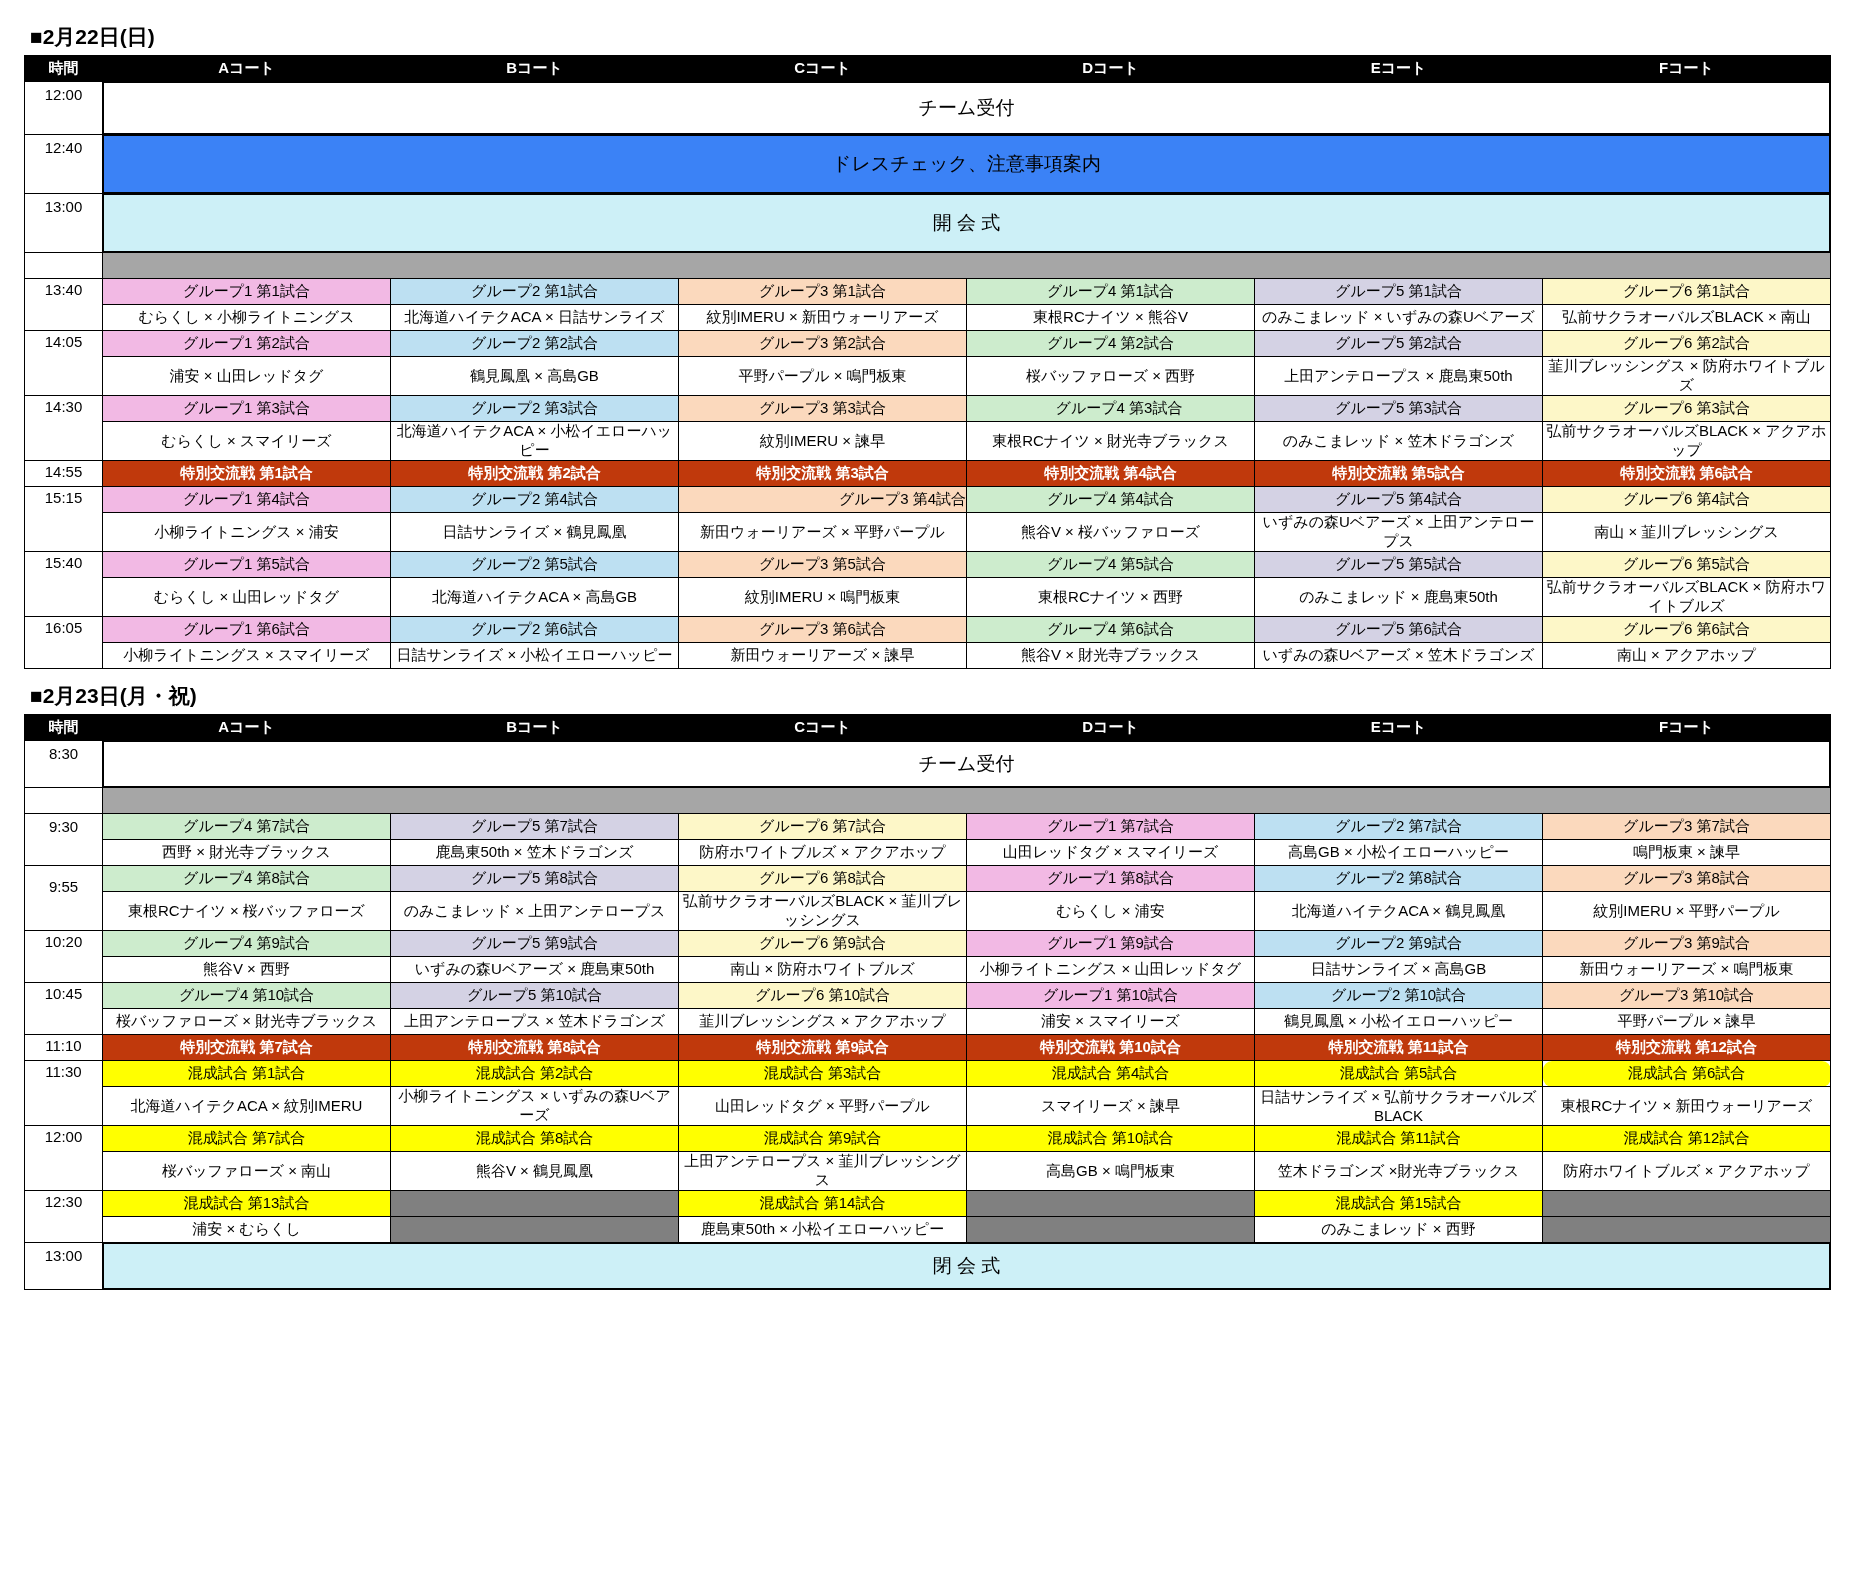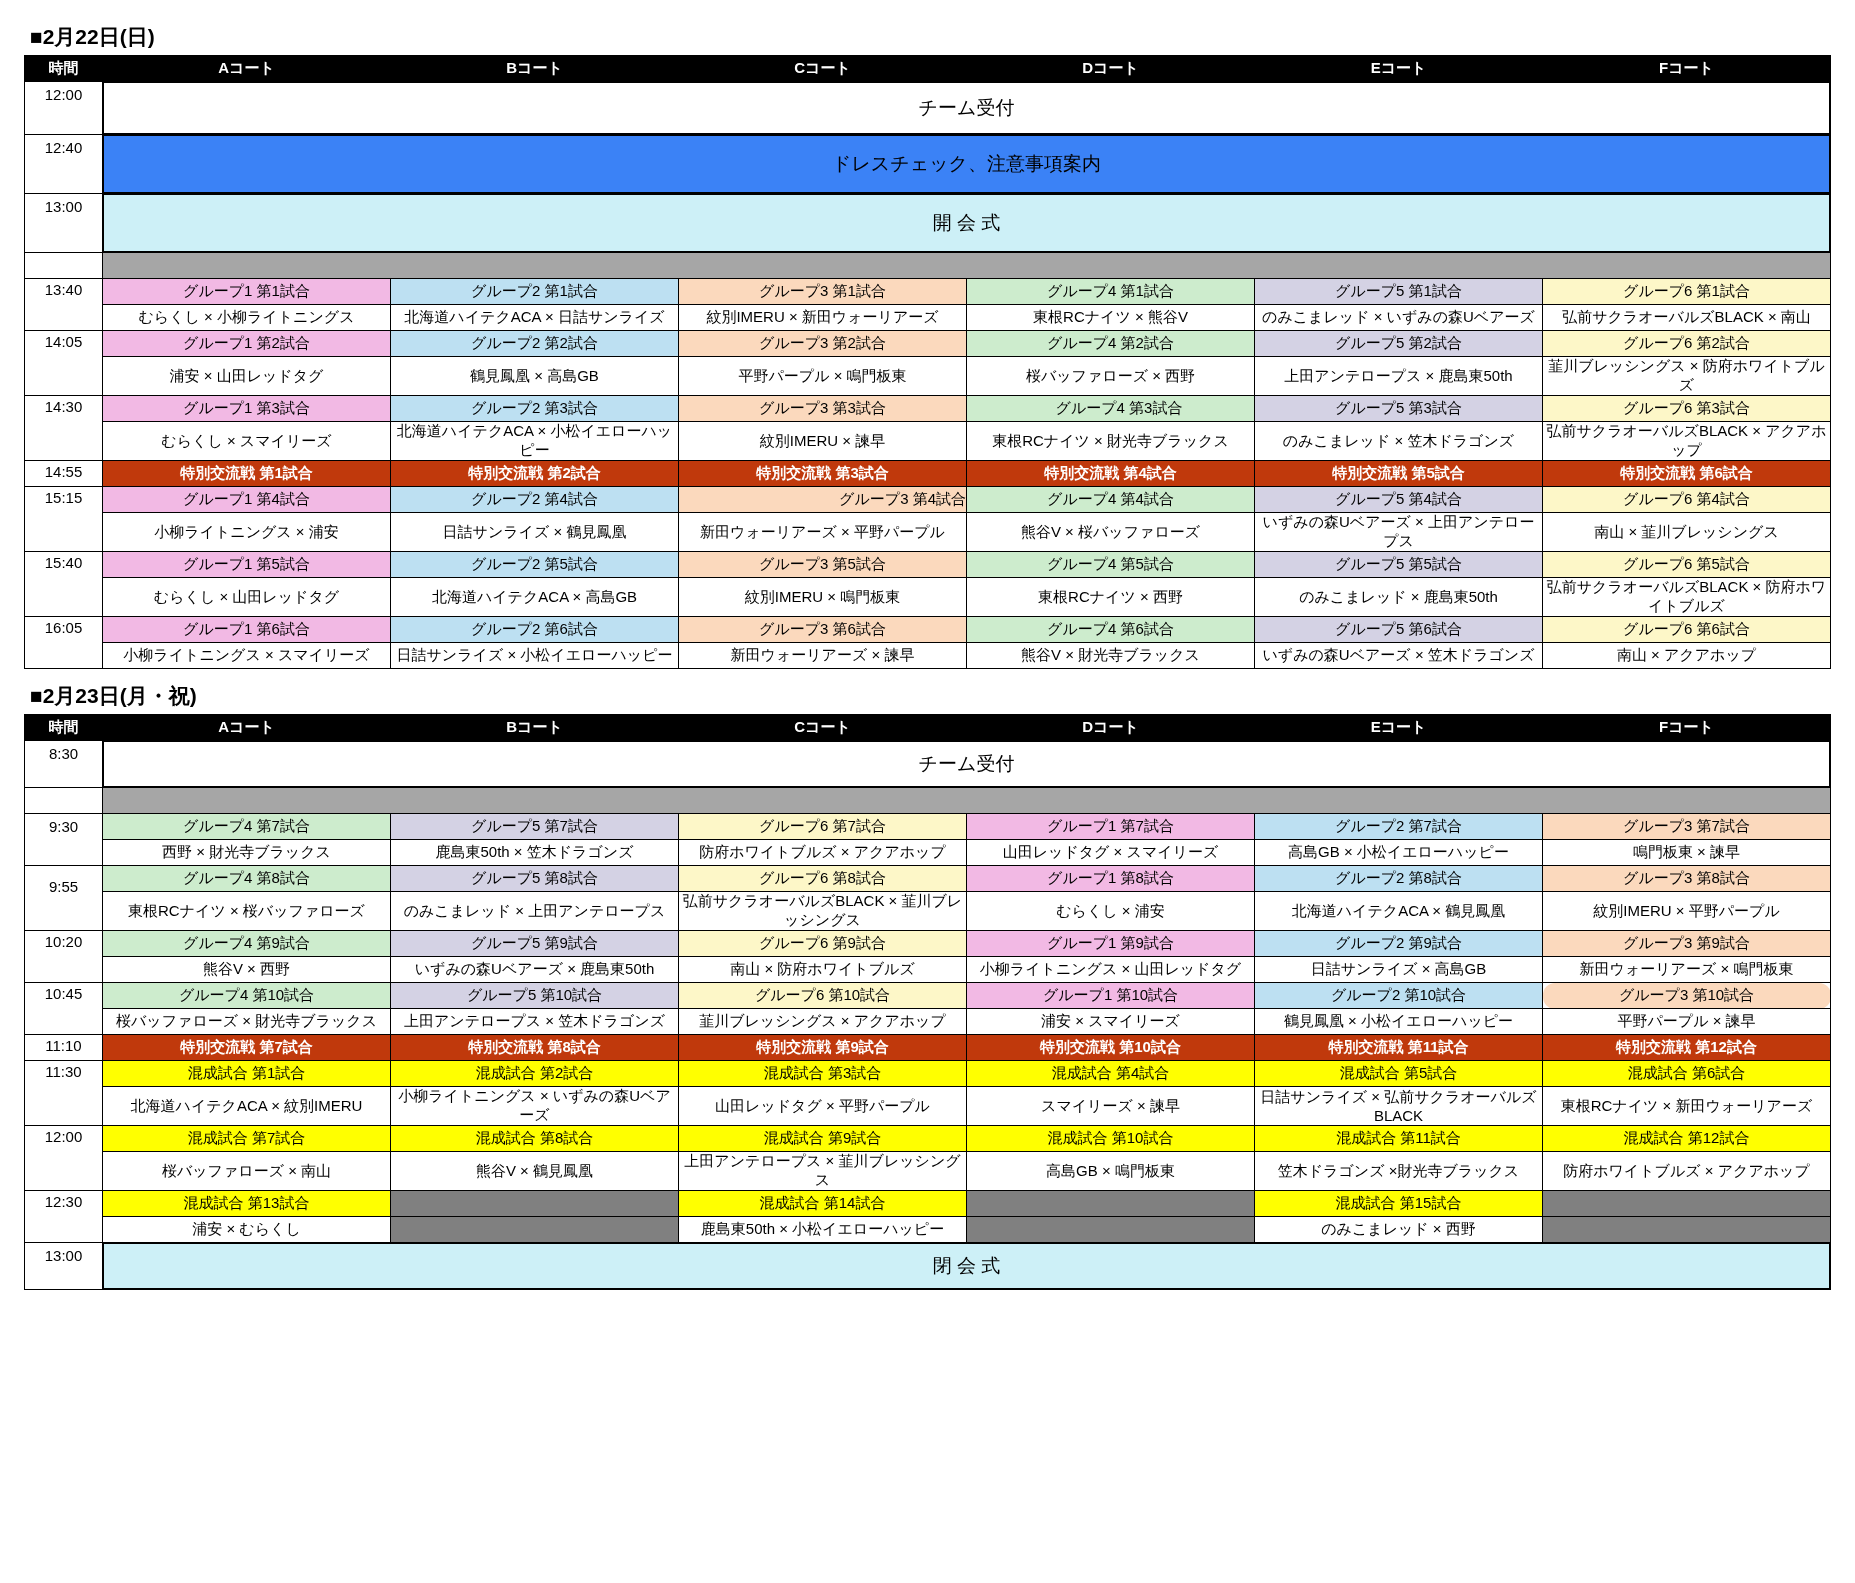--- a/index.html
+++ b/index.html
@@ -356,21 +356,21 @@
           <td class="match-teams ">日詰サンライズ × 高島GB</td>
           <td class="match-teams ">新田ウォーリアーズ × 鳴門板東</td>
         </tr>
         <tr>
           <td class="time-cell" rowspan="2" style="vertical-align: top; padding-top: 2px;">10:45</td>
           <td class="match-label" style="background: rgb(205, 236, 205);">グループ4  第10試合</td>
           <td class="match-label" style="background: rgb(212, 210, 228);">グループ5  第10試合</td>
           <td class="match-label" style="background: rgb(253, 247, 200);">グループ6  第10試合</td>
           <td class="match-label" style="background: rgb(242, 185, 228);">グループ1  第10試合</td>
           <td class="match-label" style="background: rgb(189, 224, 242);">グループ2  第10試合</td>
-          <td class="match-label" style="background: rgb(251, 217, 189); border-radius: 12px;">グループ3  第10試合</td>
+          <td class="match-label" style="background: rgb(251, 217, 189);">グループ3  第10試合</td>
         </tr>
         <tr>
           <td class="match-teams small">桜バッファローズ × 財光寺ブラックス</td>
           <td class="match-teams small">上田アンテロープス ×  笠木ドラゴンズ</td>
           <td class="match-teams small">韮川ブレッシングス × アクアホップ</td>
           <td class="match-teams ">浦安 × スマイリーズ</td>
           <td class="match-teams ">鶴見鳳凰 × 小松イエローハッピー</td>
           <td class="match-teams ">平野パープル × 諫早</td>
         </tr>
         <tr class="special">
@@ -382,21 +382,21 @@
           <td>特別交流戦  第11試合</td>
           <td>特別交流戦  第12試合</td>
         </tr>
         <tr>
           <td class="time-cell" rowspan="2" style="vertical-align: top; padding-top: 2px;">11:30</td>
           <td class="match-label" style="background: rgb(255, 255, 0);">混成試合  第1試合</td>
           <td class="match-label" style="background: rgb(255, 255, 0);">混成試合  第2試合</td>
           <td class="match-label" style="background: rgb(255, 255, 0);">混成試合  第3試合</td>
           <td class="match-label" style="background: rgb(255, 255, 0);">混成試合  第4試合</td>
           <td class="match-label" style="background: rgb(255, 255, 0);">混成試合  第5試合</td>
-          <td class="match-label" style="background: rgb(255, 255, 0);">混成試合  第6試合</td>
+          <td class="match-label" style="background: rgb(255, 255, 0); border-radius: 9px;">混成試合  第6試合</td>
         </tr>
         <tr>
           <td class="match-teams small">北海道ハイテクACA × 紋別IMERU</td>
           <td class="match-teams xsmall">小柳ライトニングス × いずみの森Uベアーズ</td>
           <td class="match-teams ">山田レッドタグ × 平野パープル</td>
           <td class="match-teams ">スマイリーズ × 諫早</td>
           <td class="match-teams xsmall">日詰サンライズ × 弘前サクラオーバルズBLACK</td>
           <td class="match-teams small">東根RCナイツ × 新田ウォーリアーズ</td>
         </tr>
         <tr>

